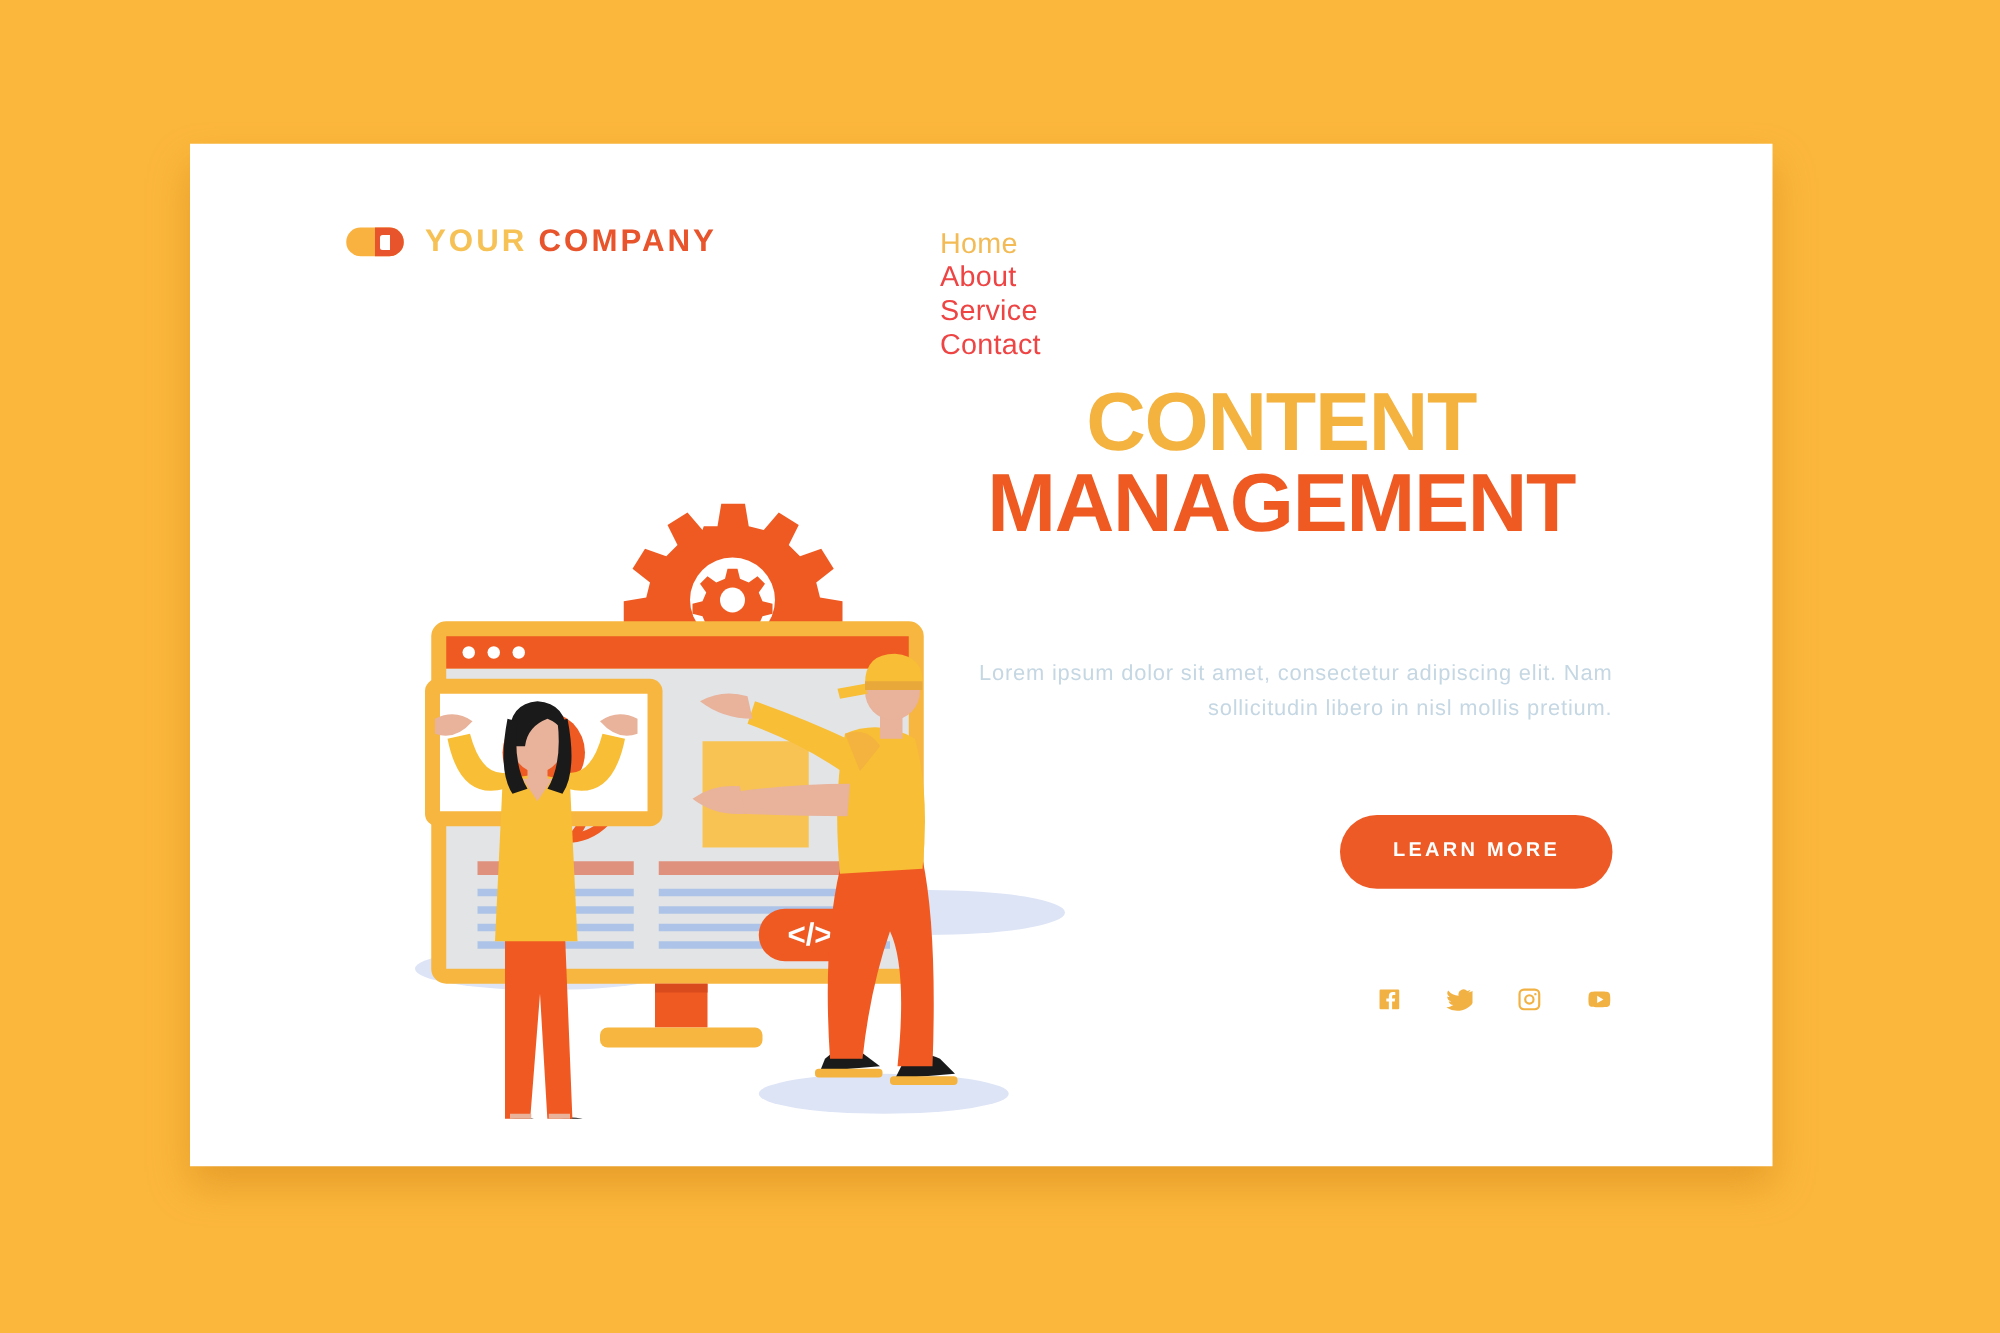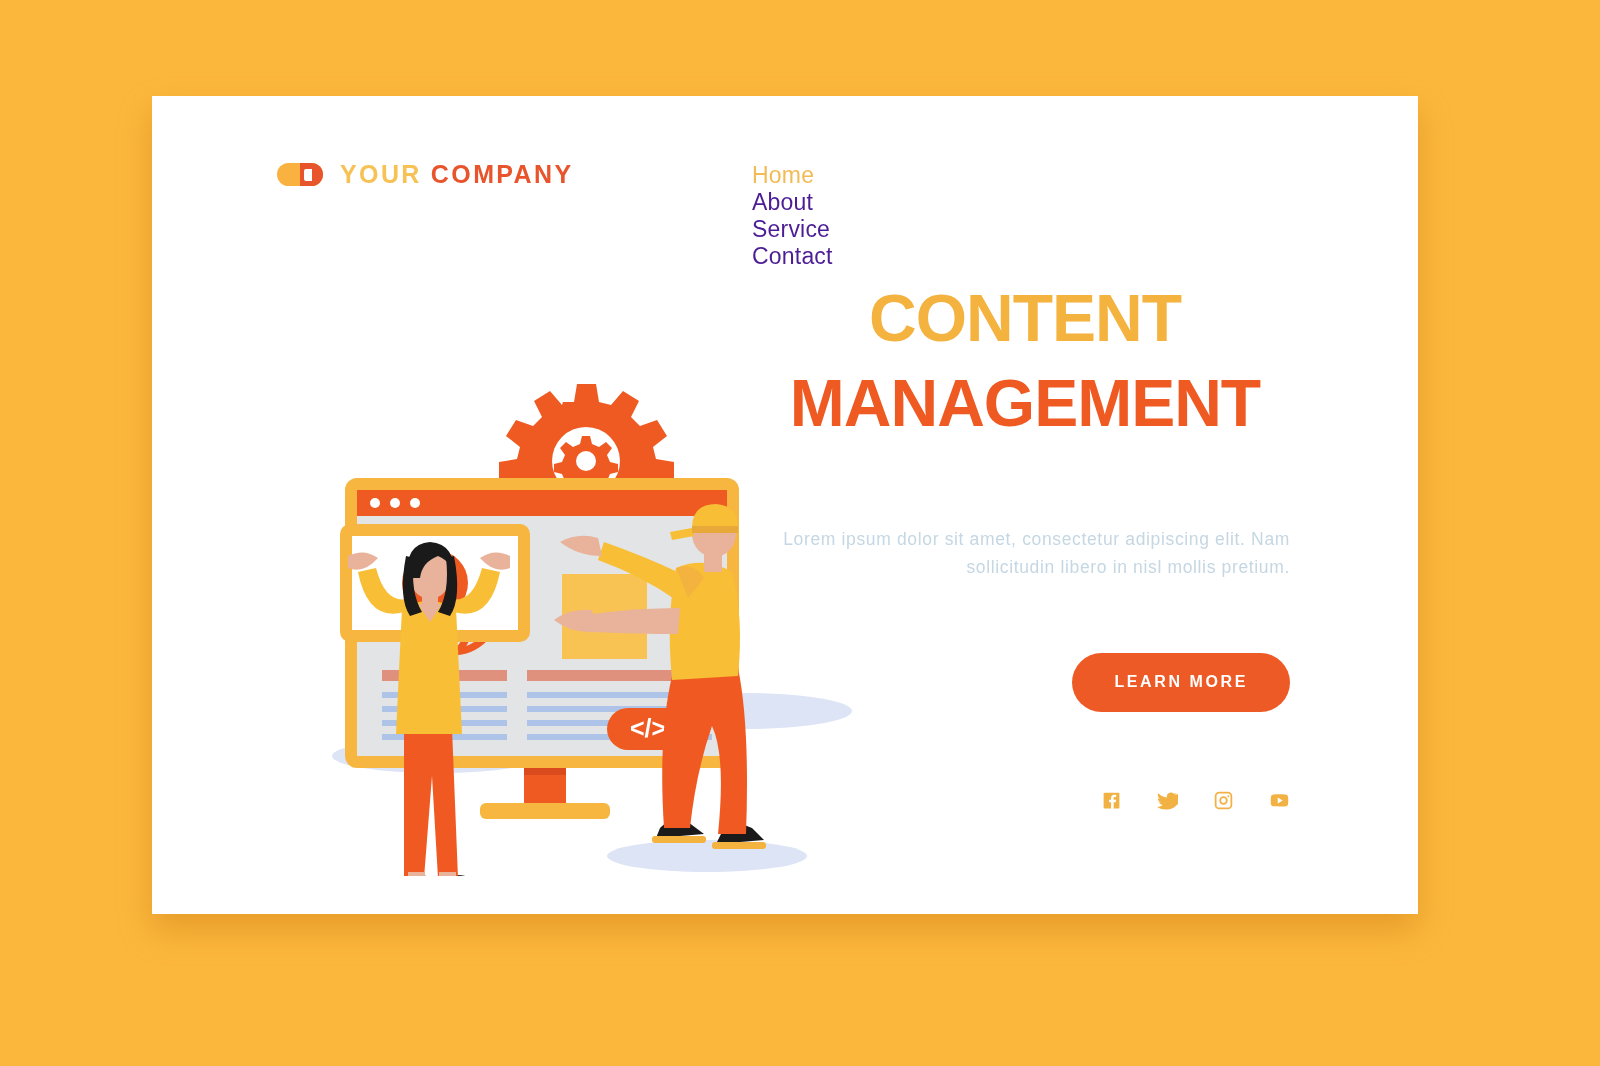--- a/index.html
+++ b/index.html
@@ -12,21 +12,21 @@
 
   body {
     background:#FBB73C;
     font-family:"Liberation Sans", sans-serif;
     position:relative;
   }
 
   
   #page-card {
     position:absolute;
-    left:152px; top:96px;
+    left:152px; top:115px;
     width:1266px; height:818px;
     background:#FFFFFF;
     box-shadow:0 16px 30px rgba(196,110,10,0.35);
   }
 
   
   #site-header {
     position:absolute;
     left:0; top:0;
     width:100%; height:160px;
@@ -75,21 +75,21 @@
   #main-nav {
     position:absolute;
     left:600px; top:66px;
     width:600px;
     display:flex;
     justify-content:space-between;
     flex-direction:column;
   }
   #main-nav a {
     font-size:23px;
-    color:#4c1d95;
+    color:#ef4444;
     text-decoration:none;
     letter-spacing:0.2px;
   }
   #main-nav a.active { color:#F3BB55; }
 
   
   #hero-copy {
     position:absolute;
     right:128px; top:190px;
     width:530px;
@@ -101,21 +101,21 @@
     letter-spacing:-1px;
     text-align:center;
   }
   #hero-title .line1,
   #hero-title .line2 {
     display:block;
     font-size:66px;
     font-weight:bold;
   }
   #hero-title .line1 { color:#F4B23F; }
-  #hero-title .line2 { color:#EF5A22;margin-top:20px; }
+  #hero-title .line2 { color:#EF5A22; }
 
   #hero-paragraph {
     margin-top:88px;
     font-size:17.5px;
     line-height:1.62;
     color:#C5D7E3;
     letter-spacing:0.65px;
   }
 
   #learn-more-button {

